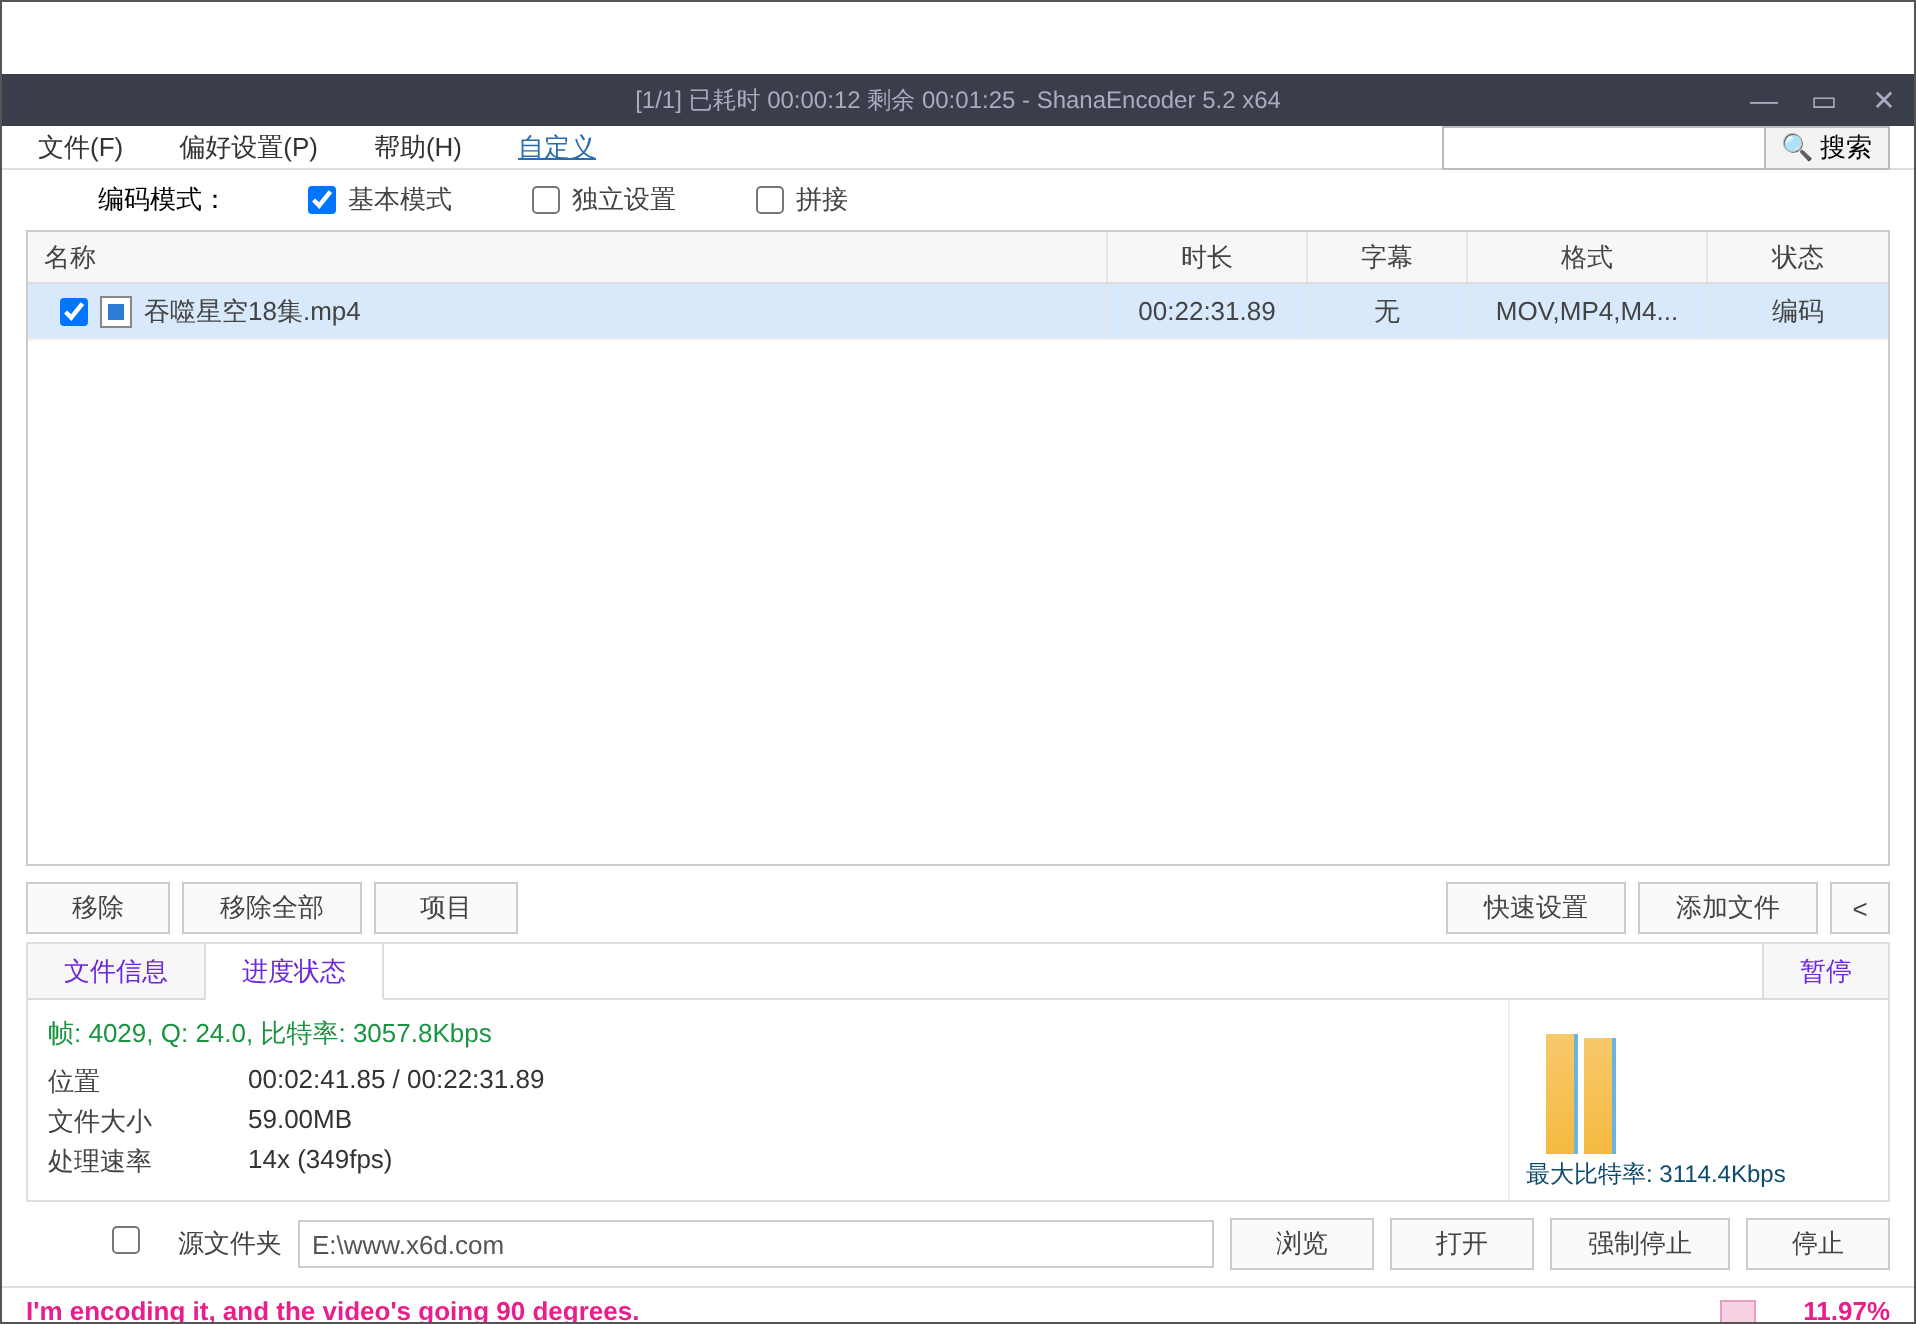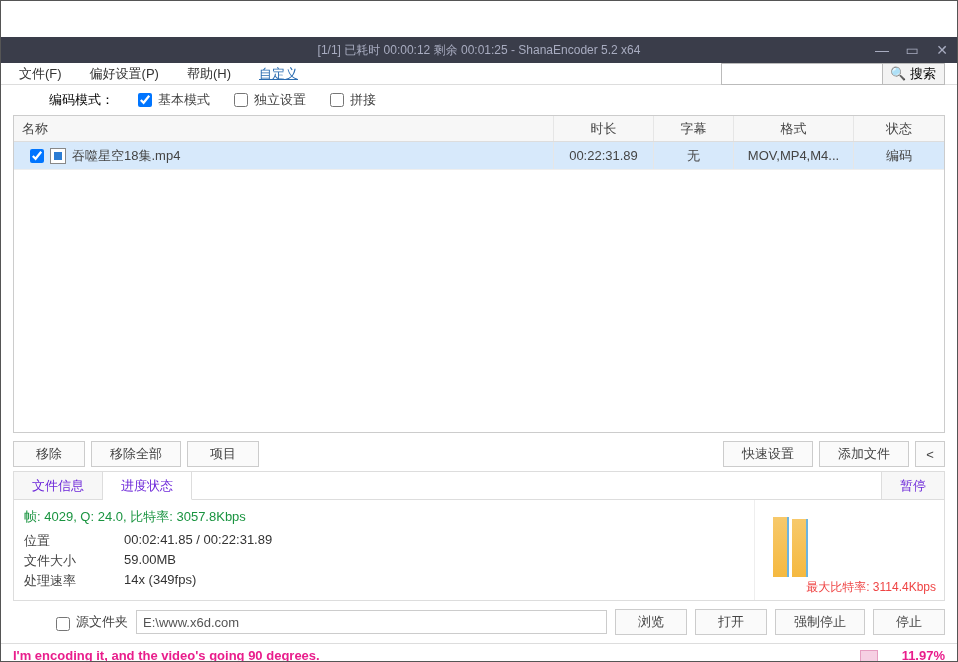--- a/index.html
+++ b/index.html
@@ -10,21 +10,21 @@
 .titlebar-ctrl { width: 30px; height: 26px; display: flex; align-items: center; justify-content: center; color: #a8acc0; cursor: pointer; font-size: 14px; }
 
 .menubar { height: 22px; display: flex; align-items: center; padding: 0 12px; border-bottom: 1px solid #ddd; gap: 16px; }
 .menu-item { color: #333; cursor: pointer; padding: 2px 6px; }
 .menu-item.custom { color: #2b6cb0; text-decoration: underline; }
 .menubar-spacer { flex: 1; }
 .search-wrap { display: flex; align-items: center; border: 1px solid #bbb; height: 22px; }
 .search-input { border: none; outline: none; width: 160px; padding: 0 4px; font-size: 12px; }
 .search-btn { border: none; border-left: 1px solid #bbb; background: #f3f3f3; height: 100%; padding: 0 8px; display: flex; align-items: center; gap: 3px; cursor: pointer; }
 
-.encode-bar { height: 30px; display: flex; align-items: center; padding: 0 18px 0 48px; gap: 24px; }
+.encode-bar { height: 30px; display: flex; align-items: center; padding: 0 18px 0 48px; gap: 40px; }
 .encode-bar label { display: flex; align-items: center; gap: 6px; color: #444; }
 input[type=checkbox]{ width:14px; height:14px; }
 
 .table-wrap { margin: 0 12px; border: 1px solid #ccc; height: 318px; background: #fff; display: flex; flex-direction: column; }
 .thead { display: flex; background: #f7f7f7; border-bottom: 1px solid #ddd; height: 26px; }
 .th, .td { display: flex; align-items: center; padding: 0 8px; border-right: 1px solid #e6e6e6; color: #444; text-align: center; justify-content: center; }
 .th:first-child, .td:first-child { justify-content: flex-start; }
 .col-name { flex: 1; }
 .col-dur { width: 100px; }
 .col-sub { width: 80px; }
@@ -46,25 +46,25 @@
 .tab.active { background: #fff; border-bottom: 1px solid #fff; margin-bottom:-1px; }
 .tabs .spacer { flex: 1; }
 .info-body { flex: 1; display: flex; }
 .stats { flex: 1; padding: 8px 10px; color: #333; }
 .stats .green { color: #1a9440; margin-bottom: 6px; }
 .stats-row { display: flex; gap: 40px; margin: 2px 0; }
 .stats-row .label { width: 60px; color: #444; }
 .graph-wrap { width: 190px; border-left: 1px solid #eee; padding: 4px 8px; display:flex; flex-direction:column; }
 .graph { flex:1; display:flex; align-items:flex-end; gap:3px; padding-left:10px; }
 .graph-bar { width: 16px; background: linear-gradient(#f7c96b,#f5b940); border-right: 2px solid #6bb4e0; }
-.graph-label { font-size: 12px; color: #ef4444; text-align: right; padding-top:2px; }
+.graph-label { font-size: 12px; color: #0c4a6e; text-align: left; padding-top:2px; }
 
 .src-row { display: flex; align-items: center; padding: 8px 12px; gap: 8px; }
 .src-input { flex:1; border:1px solid #ccc; height: 24px; padding: 0 6px; color:#555; background:#fff; }
-.src-label { display:flex; align-items:flex-end; gap:6px; color:#444;padding-left:43px; }
+.src-label { display:flex; align-items:flex-start; gap:19px; color:#444;padding-left:43px; }
 
 .status-bar { height: 24px; border-top: 1px solid #ddd; display: flex; align-items: center; padding: 0 12px; color: #e91e8c; font-weight: bold; font-size: 12px; }
 .status-bar .spacer { flex: 1; }
 .status-prog { width: 18px; height: 12px; border: 1px solid #e69ec1; background: #f6d0e3; margin-right: 24px; }
 </style>
 </head>
 <body>
 
 <div class="titlebar">
   <div class="titlebar-text">[1/1] 已耗时 00:00:12  剩余 00:01:25 - ShanaEncoder 5.2 x64</div>

